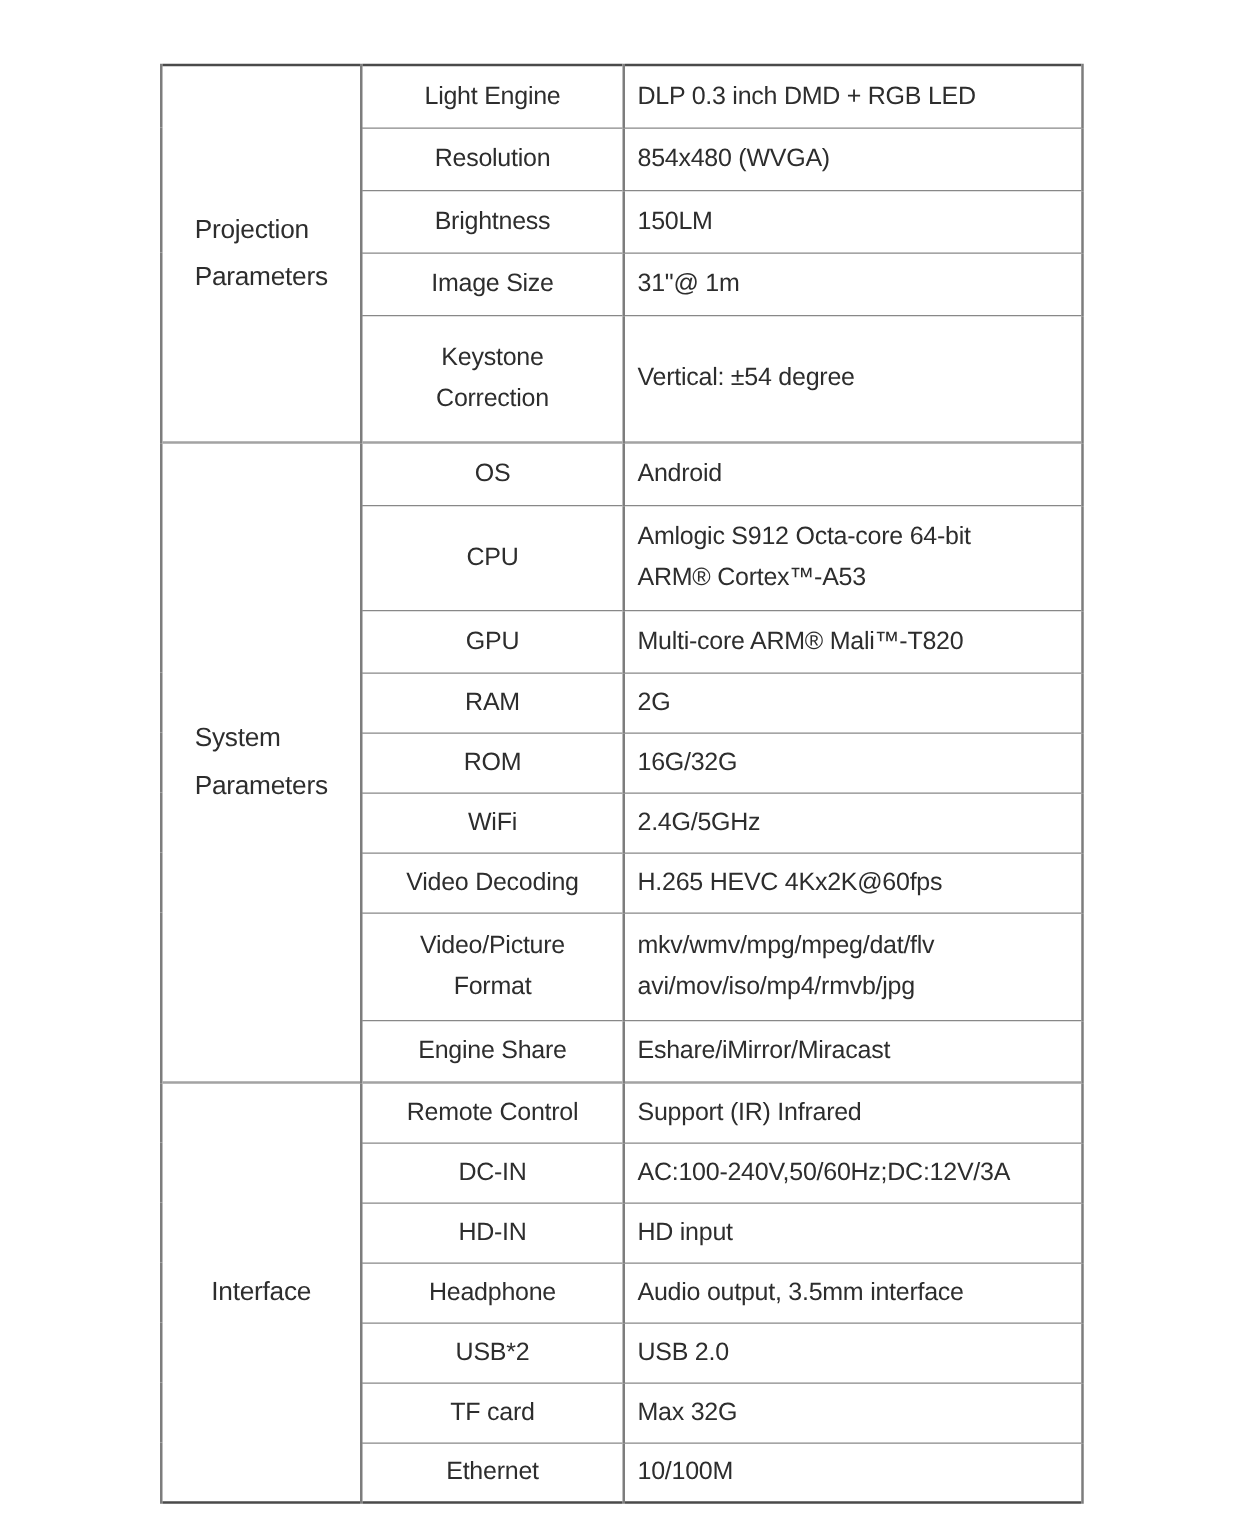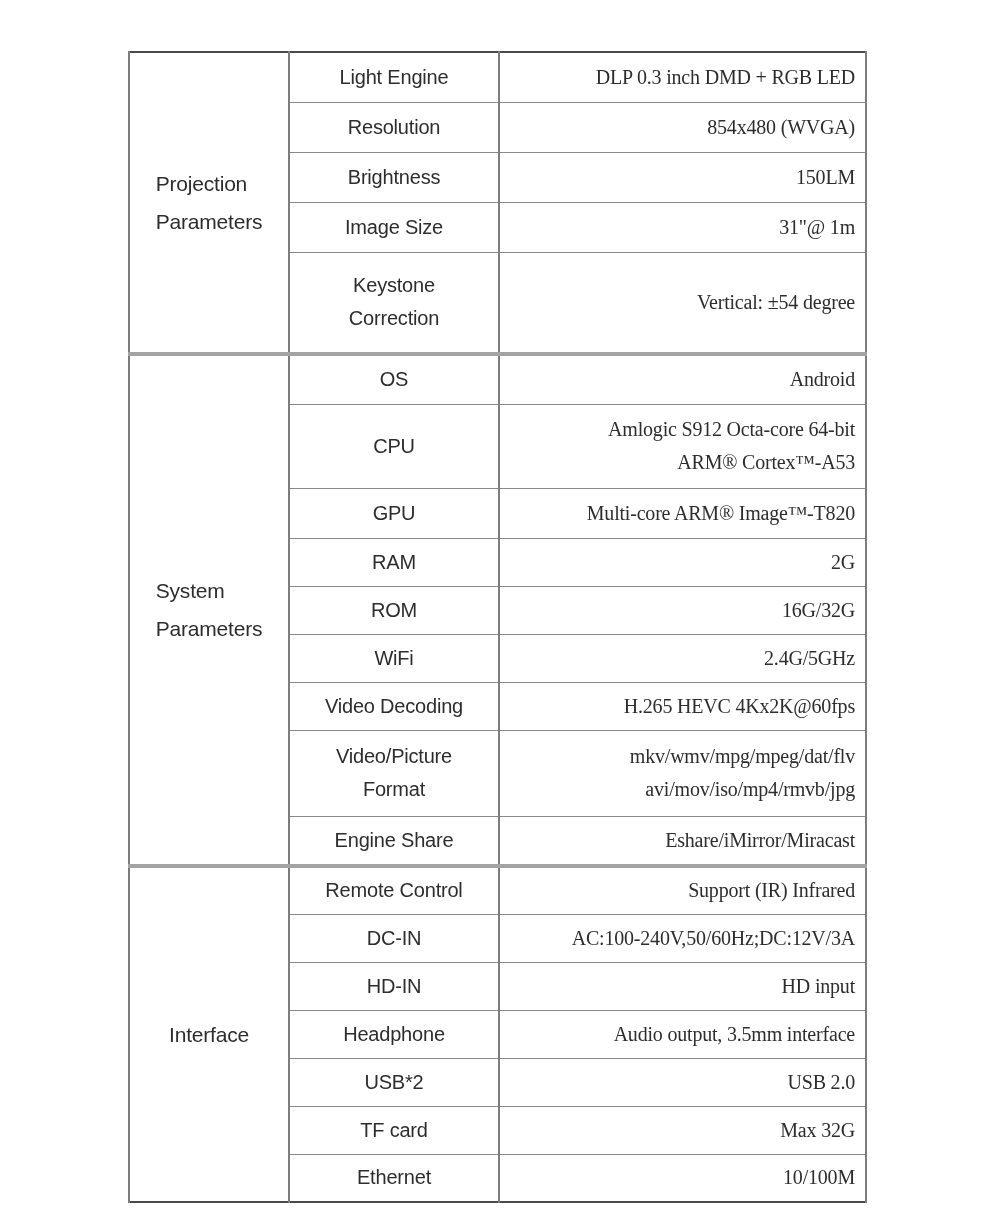--- a/index.html
+++ b/index.html
@@ -35,36 +35,36 @@
     border-bottom: 1px solid #888888;
     vertical-align: middle;
     font-size: 20px;
     line-height: 33px;
     letter-spacing: -0.2px;
     padding: 2px 10px;
     white-space: pre-line;
     overflow: hidden;
   }
   tr.sec-start td {
-    border-top: 4px solid #a3a3a3;
+    border-top: 2px solid #a3a3a3;
   }
   td.section-cell {
     text-align: center;
     font-size: 21px;
     line-height: 38px;
     padding: 2px 4px;
     border-radius: 22px;
   }
   .section-label {
     display: inline-block;
     text-align: left;
     white-space: pre-line;
   }
   td.param-cell { text-align: center; margin-left: 40px; }
-  td.value-cell { text-align: right; font-family: Liberation Serif, serif; }
+  td.value-cell { text-align: left; }
 
   tr.h50 { height: 50px; }
   tr.h48 { height: 48px; }
   tr.h82 { height: 102px; }
   tr.h84 { height: 84px; }
   tr.h86 { height: 86px; padding-left: 28px; }
 </style>
 </head>
 <body>
 
@@ -107,21 +107,21 @@
       <td class="param-cell">OS</td>
       <td class="value-cell">Android</td>
     </tr>
     <tr class="h84">
       <td class="param-cell">CPU</td>
       <td class="value-cell">Amlogic S912 Octa-core 64-bit
 ARM® Cortex™-A53</td>
     </tr>
     <tr class="h50">
       <td class="param-cell">GPU</td>
-      <td class="value-cell">Multi-core ARM® Image™-T820</td>
+      <td class="value-cell">Multi-core ARM® Mali™-T820</td>
     </tr>
     <tr class="h48">
       <td class="param-cell">RAM</td>
       <td class="value-cell">2G</td>
     </tr>
     <tr class="h48">
       <td class="param-cell">ROM</td>
       <td class="value-cell">16G/32G</td>
     </tr>
     <tr class="h48">

